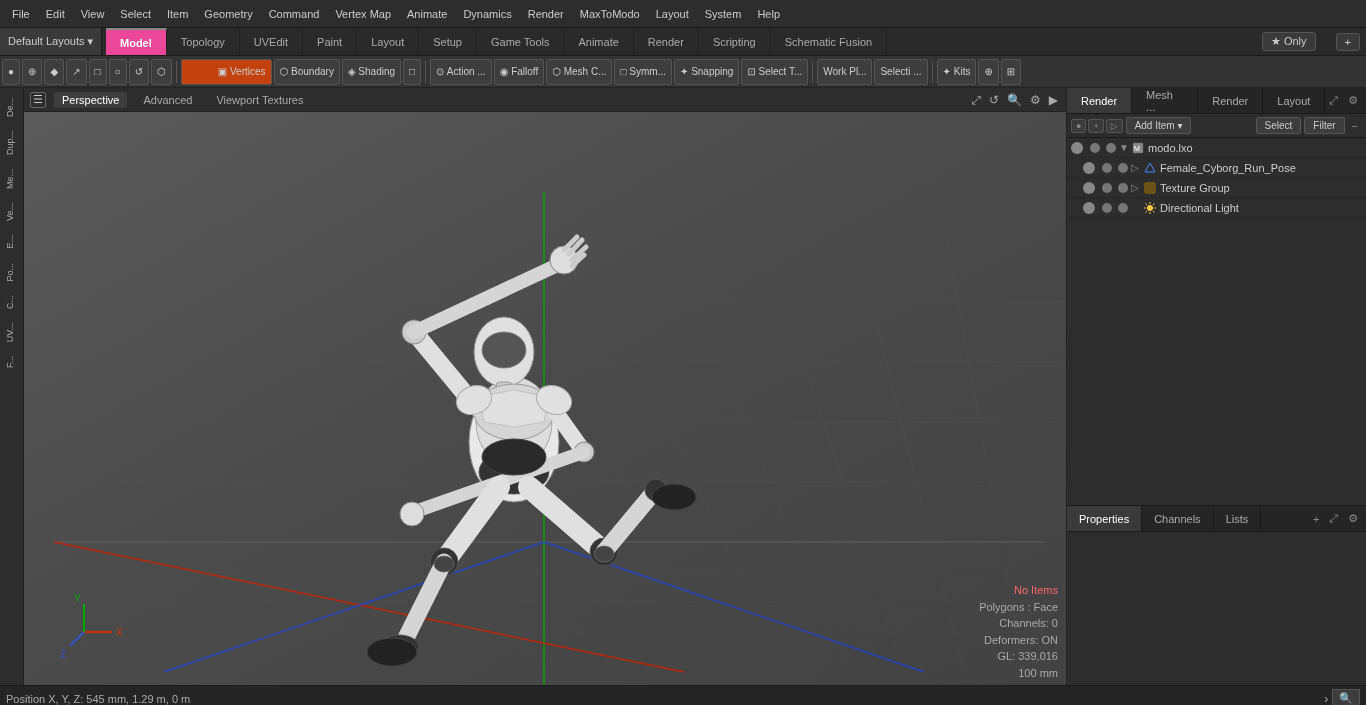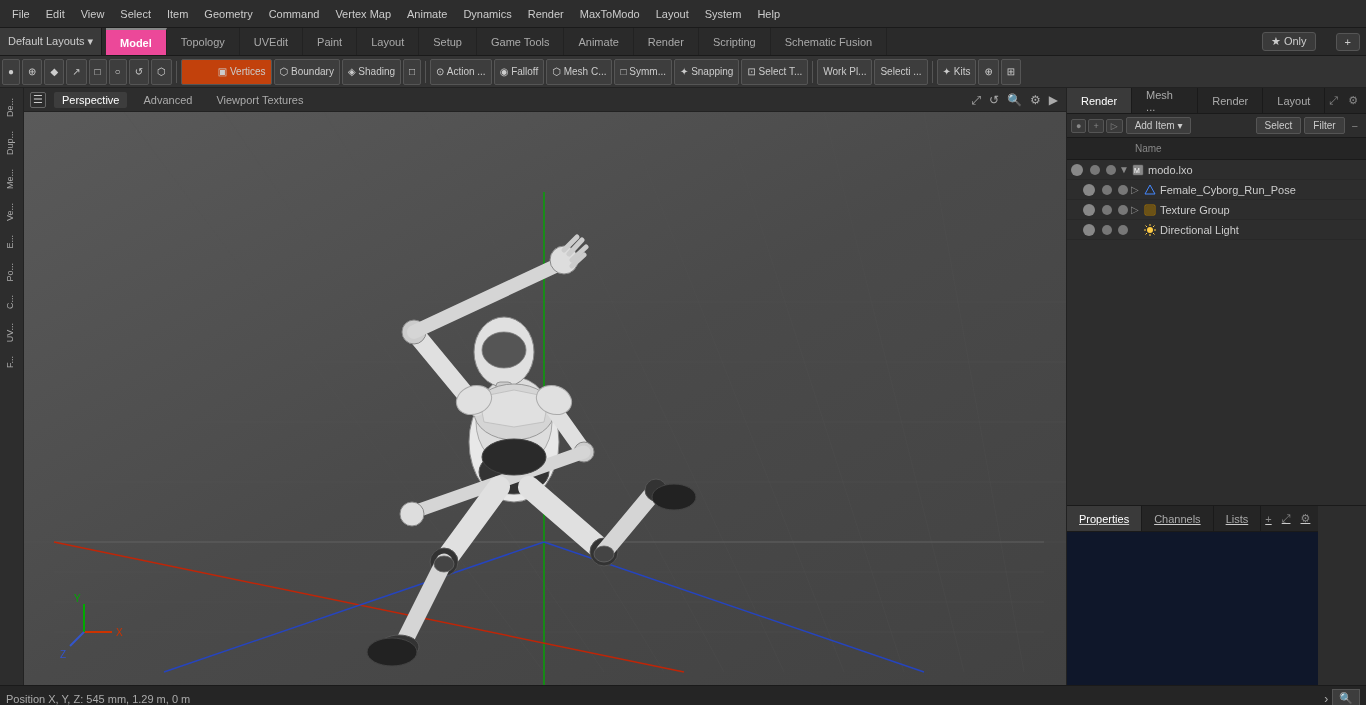--- a/index.html
+++ b/index.html
@@ -341,21 +341,21 @@
       text-overflow: ellipsis;
     }
     .indent-1 { padding-left: 16px; }
 
     
     #properties-panel {
       background: #0f172a;
       border-top: 1px solid #1a1a1a;
       height: 180px;
       display: flex;
-      text-decoration: underline;
+      flex-direction: column;
     }
     #props-tabs {
       display: flex;
       background: #252525;
       border-bottom: 1px solid #1a1a1a;
       height: 26px;
       align-items: center;
     }
     .props-tab {
       padding: 4px 12px;
@@ -650,20 +650,28 @@
         <g transform="translate(60, 520)">
           <line x1="0" y1="0" x2="28" y2="0" stroke="#cc3300" stroke-width="2"></line>
           <text x="32" y="4" fill="#cc3300" font-size="10" font-family="Arial">X</text>
           <line x1="0" y1="0" x2="0" y2="-28" stroke="#00aa00" stroke-width="2"></line>
           <text x="-10" y="-30" fill="#00aa00" font-size="10" font-family="Arial">Y</text>
           <line x1="0" y1="0" x2="-14" y2="14" stroke="#3355cc" stroke-width="2"></line>
           <text x="-24" y="26" fill="#3355cc" font-size="10" font-family="Arial">Z</text>
         </g>
       </svg>
 
+      <div id="viewport-status">
+        <div class="no-items">No Items</div>
+        <div>Polygons : Face</div>
+        <div>Channels: 0</div>
+        <div>Deformers: ON</div>
+        <div>GL: 339,016</div>
+        <div>100 mm</div>
+      </div>
     </div>
   </div>
 
   <div id="right-panel">
 
     <div id="panel-tabs">
       <div class="panel-tab active">Render</div>
       <div class="panel-tab">Mesh ...</div>
       <div class="panel-tab">Render</div>
       <div class="panel-tab">Layout</div>
@@ -682,26 +690,20 @@
       <div class="items-btn">
         <span>Add Item</span>
         <span>▾</span>
       </div>
       <div class="items-spacer"></div>
       <div class="items-btn">Select</div>
       <div class="items-btn">Filter</div>
       <div class="panel-icon-btn">−</div>
     </div>
 
-    <div id="items-list-header">
-      <div class="col-vis"></div>
-      <div class="col-vis"></div>
-      <div class="col-vis"></div>
-      <div class="col-name">Name</div>
-    </div>
 
     <div id="items-list">
 
       <div class="item-row">
         <div class="item-vis-dot"></div>
         <div style="width:16px; display:flex; align-items:center; justify-content:center;">
           <div style="width:10px;height:10px;border-radius:50%;background:#777;"></div>
         </div>
         <div style="width:16px; display:flex; align-items:center; justify-content:center;">
           <div style="width:10px;height:10px;border-radius:50%;background:#777;"></div>

